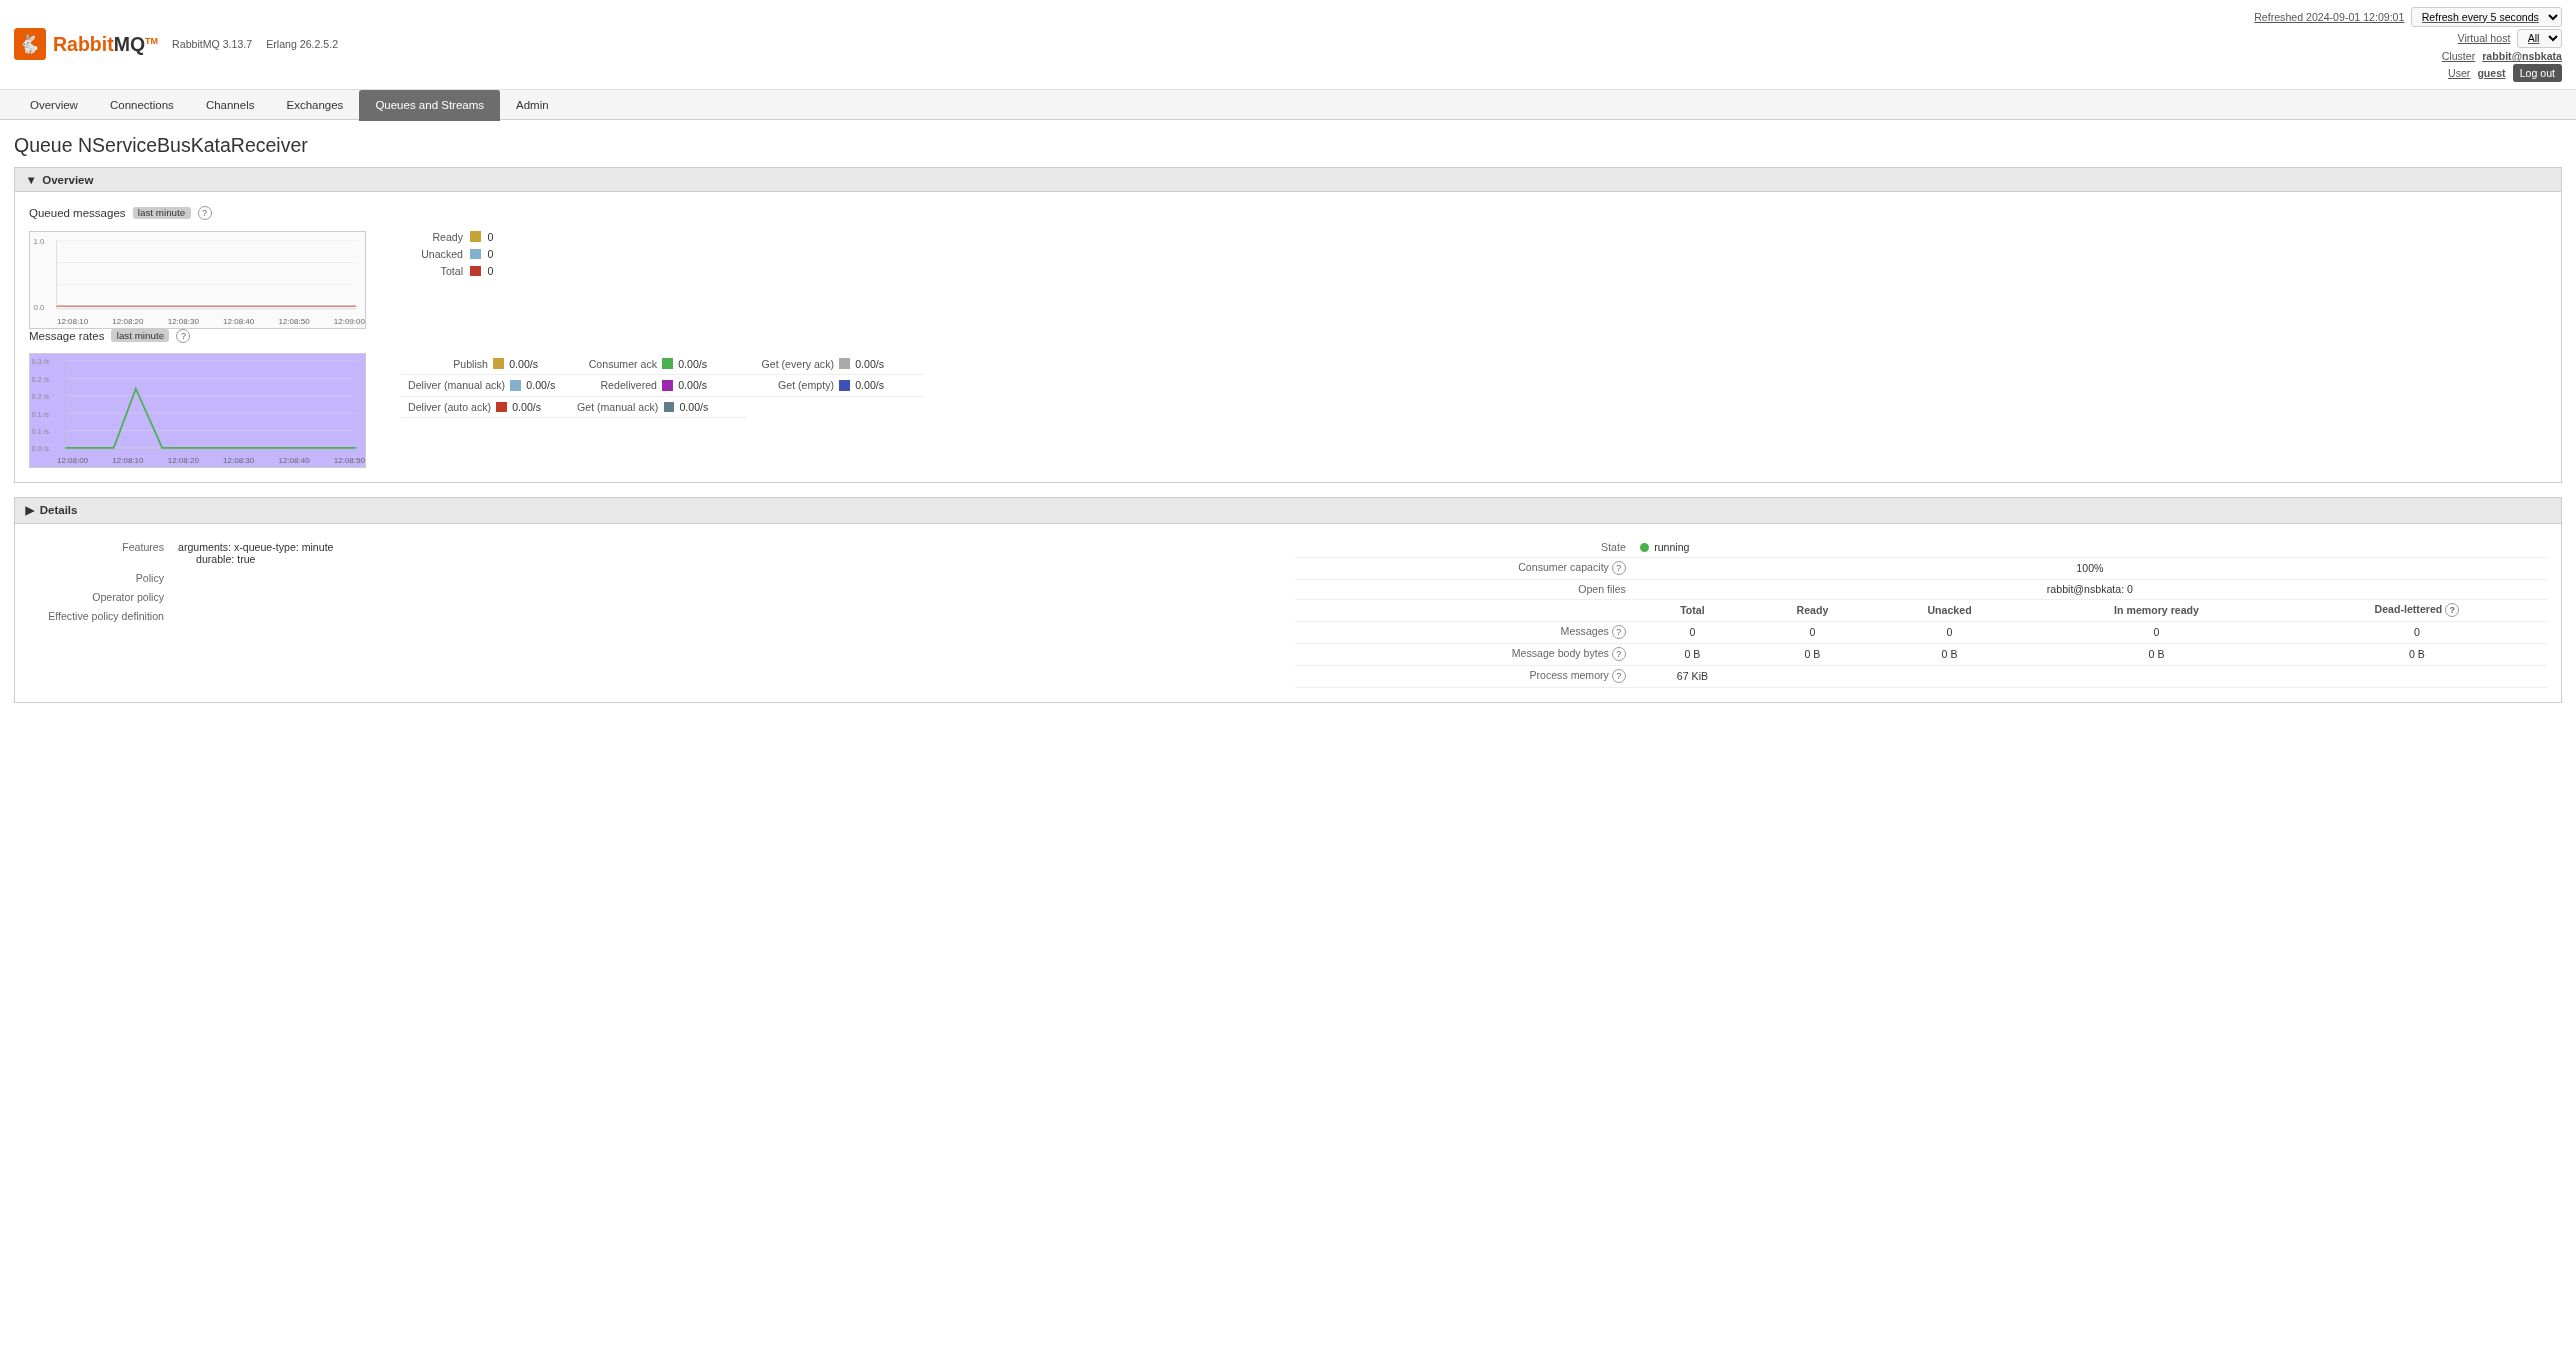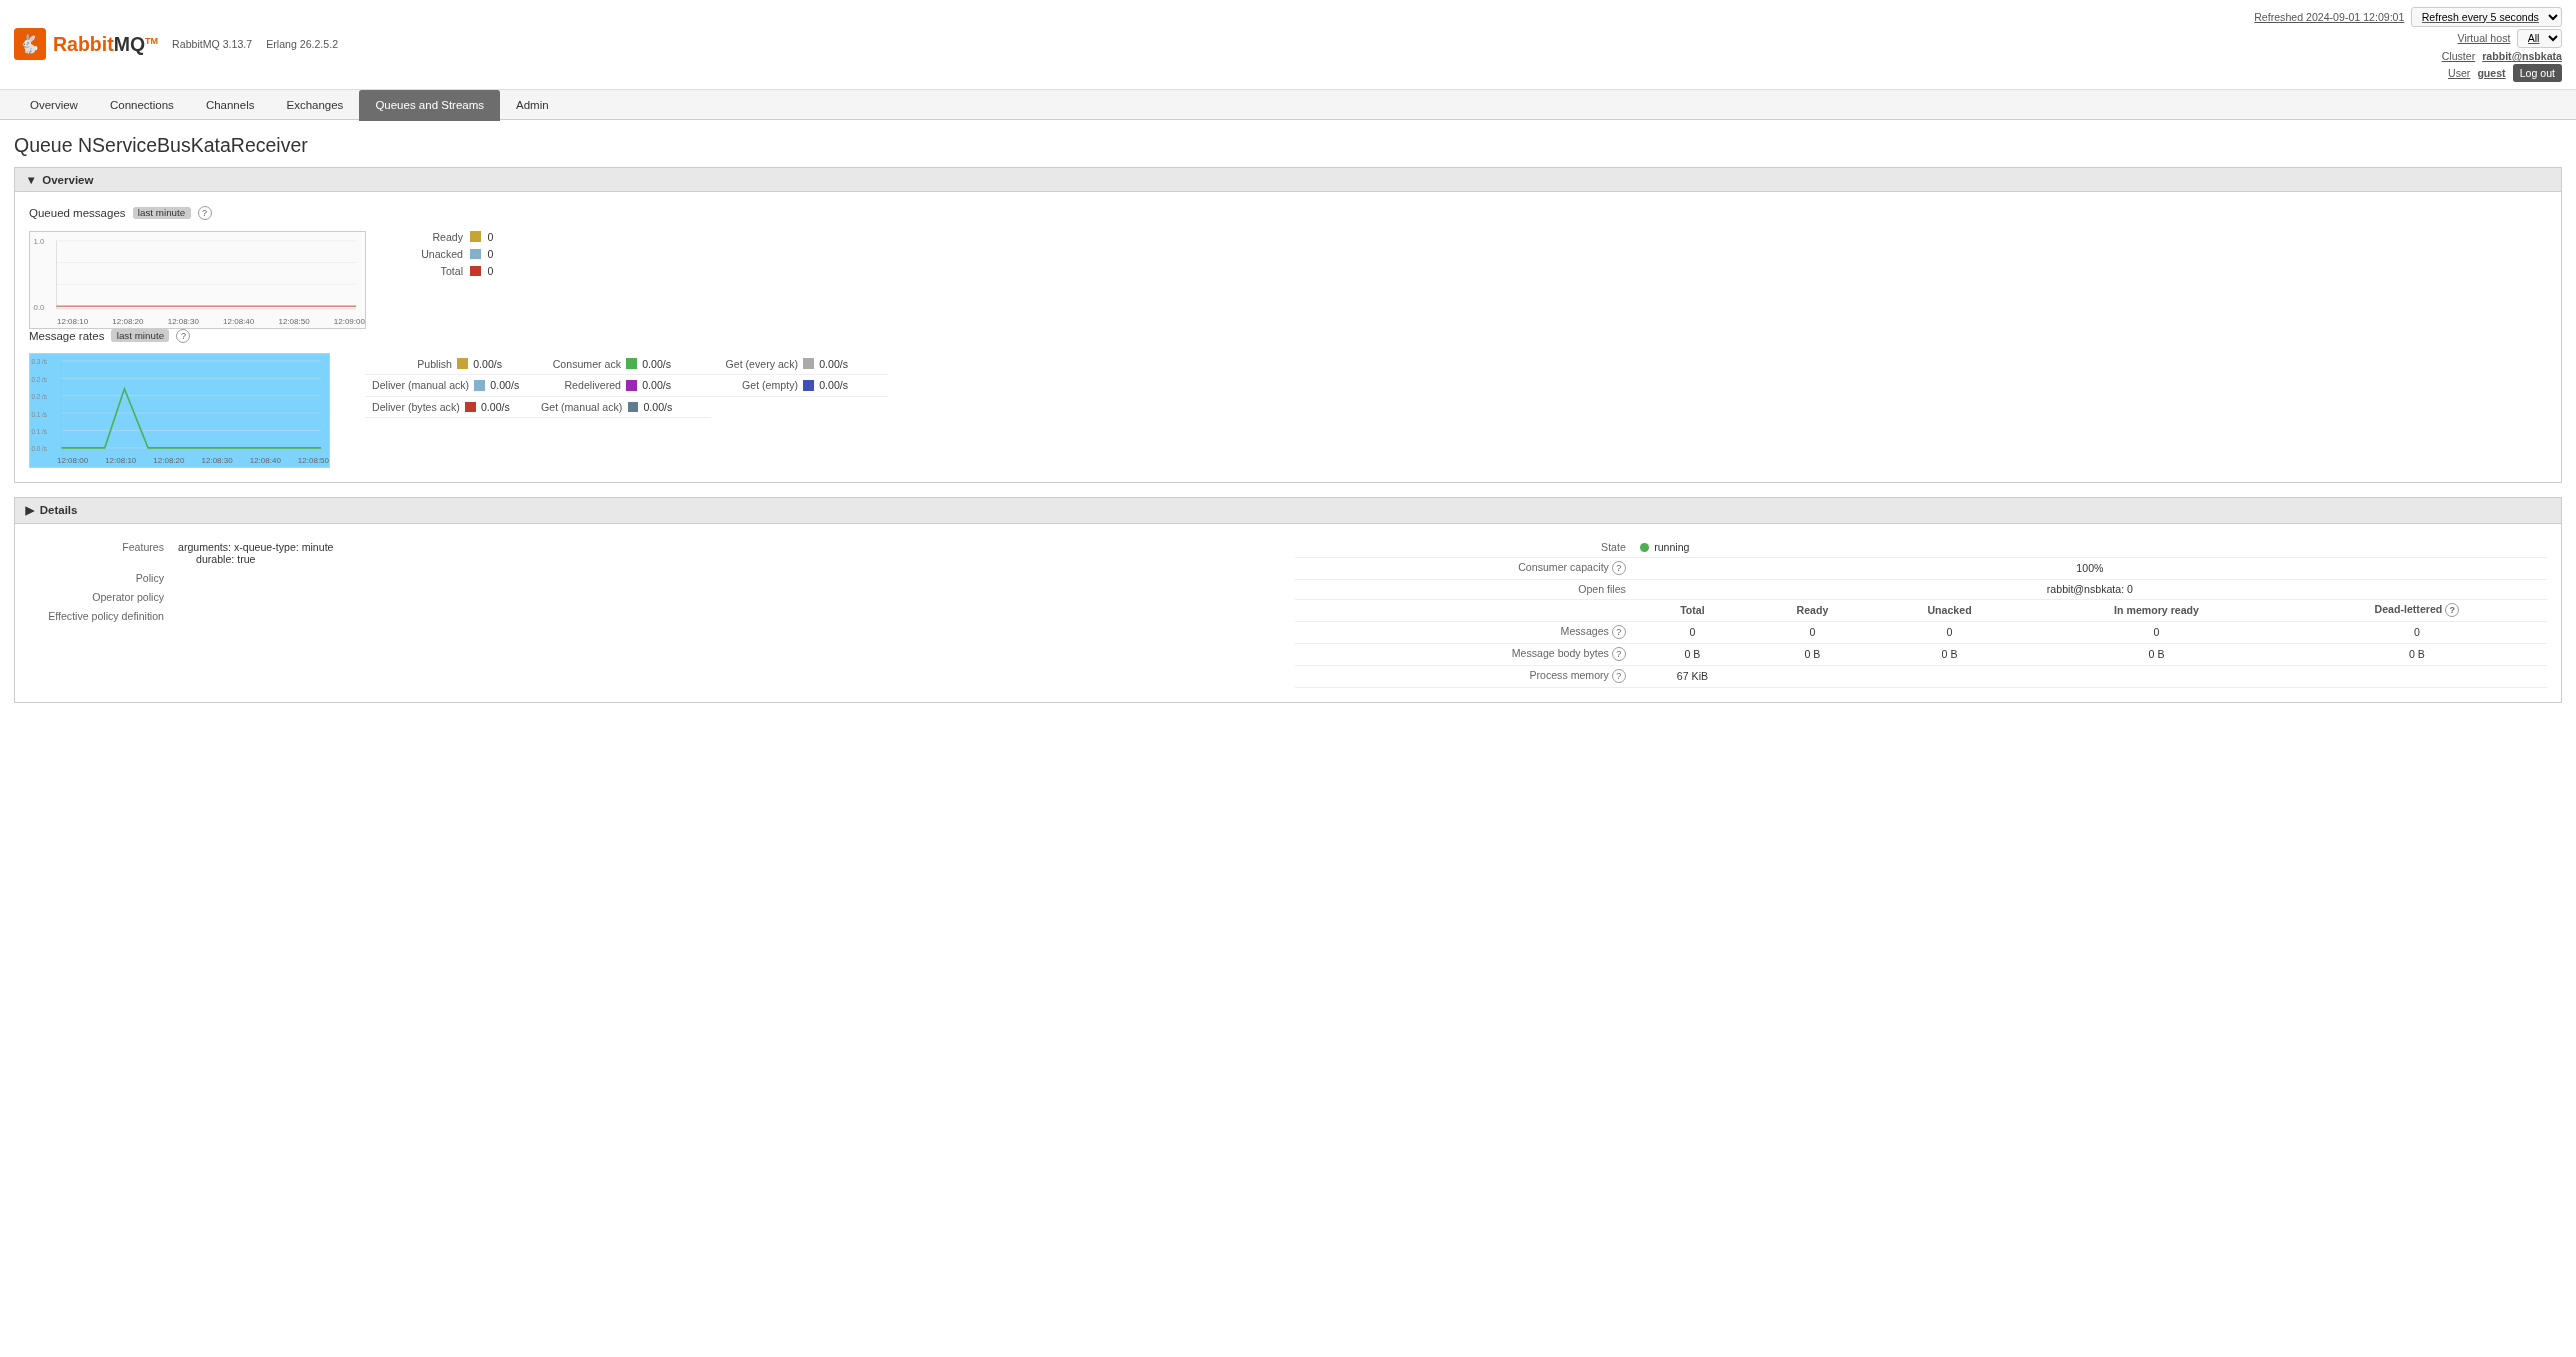--- a/index.html
+++ b/index.html
@@ -197,23 +197,23 @@
       width: 10.6px;
       height: 10.6px;
       display: inline-block;
       flex-shrink: 0;
     }
     .stats-value { font-size: 10.6px; }
 
     
     .chart-area-tall {
       border: 0.9px solid #ccc;
-      background: #7dd3fc;
+      background: #c4b5fd;
       position: relative;
-      width: 301px;
+      width: 337px;
       height: 115px;
       flex-shrink: 0;
     }
     .rate-item {
       display: flex;
       align-items: center;
       gap: 5.3px;
       padding: 4.4px 7px;
       border-bottom: 0.9px solid #eee;
     }
@@ -444,21 +444,21 @@
               <span class="rate-label">Publish</span>
               <span class="color-swatch" style="background:#c8a438"></span>
               <span class="rate-value">0.00/s</span>
             </div>
             <div class="rate-item">
               <span class="rate-label" style="min-width:80px;text-align:right">Deliver (manual ack)</span>
               <span class="color-swatch" style="background:#84b0d0"></span>
               <span class="rate-value">0.00/s</span>
             </div>
             <div class="rate-item">
-              <span class="rate-label" style="min-width:80px;text-align:right">Deliver (bytes ack)</span>
+              <span class="rate-label" style="min-width:80px;text-align:right">Deliver (auto ack)</span>
               <span class="color-swatch" style="background:#c0392b"></span>
               <span class="rate-value">0.00/s</span>
             </div>
           </div>
 
           <div style="display:flex;flex-direction:column;gap:0">
             <div class="rate-item">
               <span class="rate-label" style="min-width:80px;text-align:right">Consumer ack</span>
               <span class="color-swatch" style="background:#4caf50"></span>
               <span class="rate-value">0.00/s</span>

